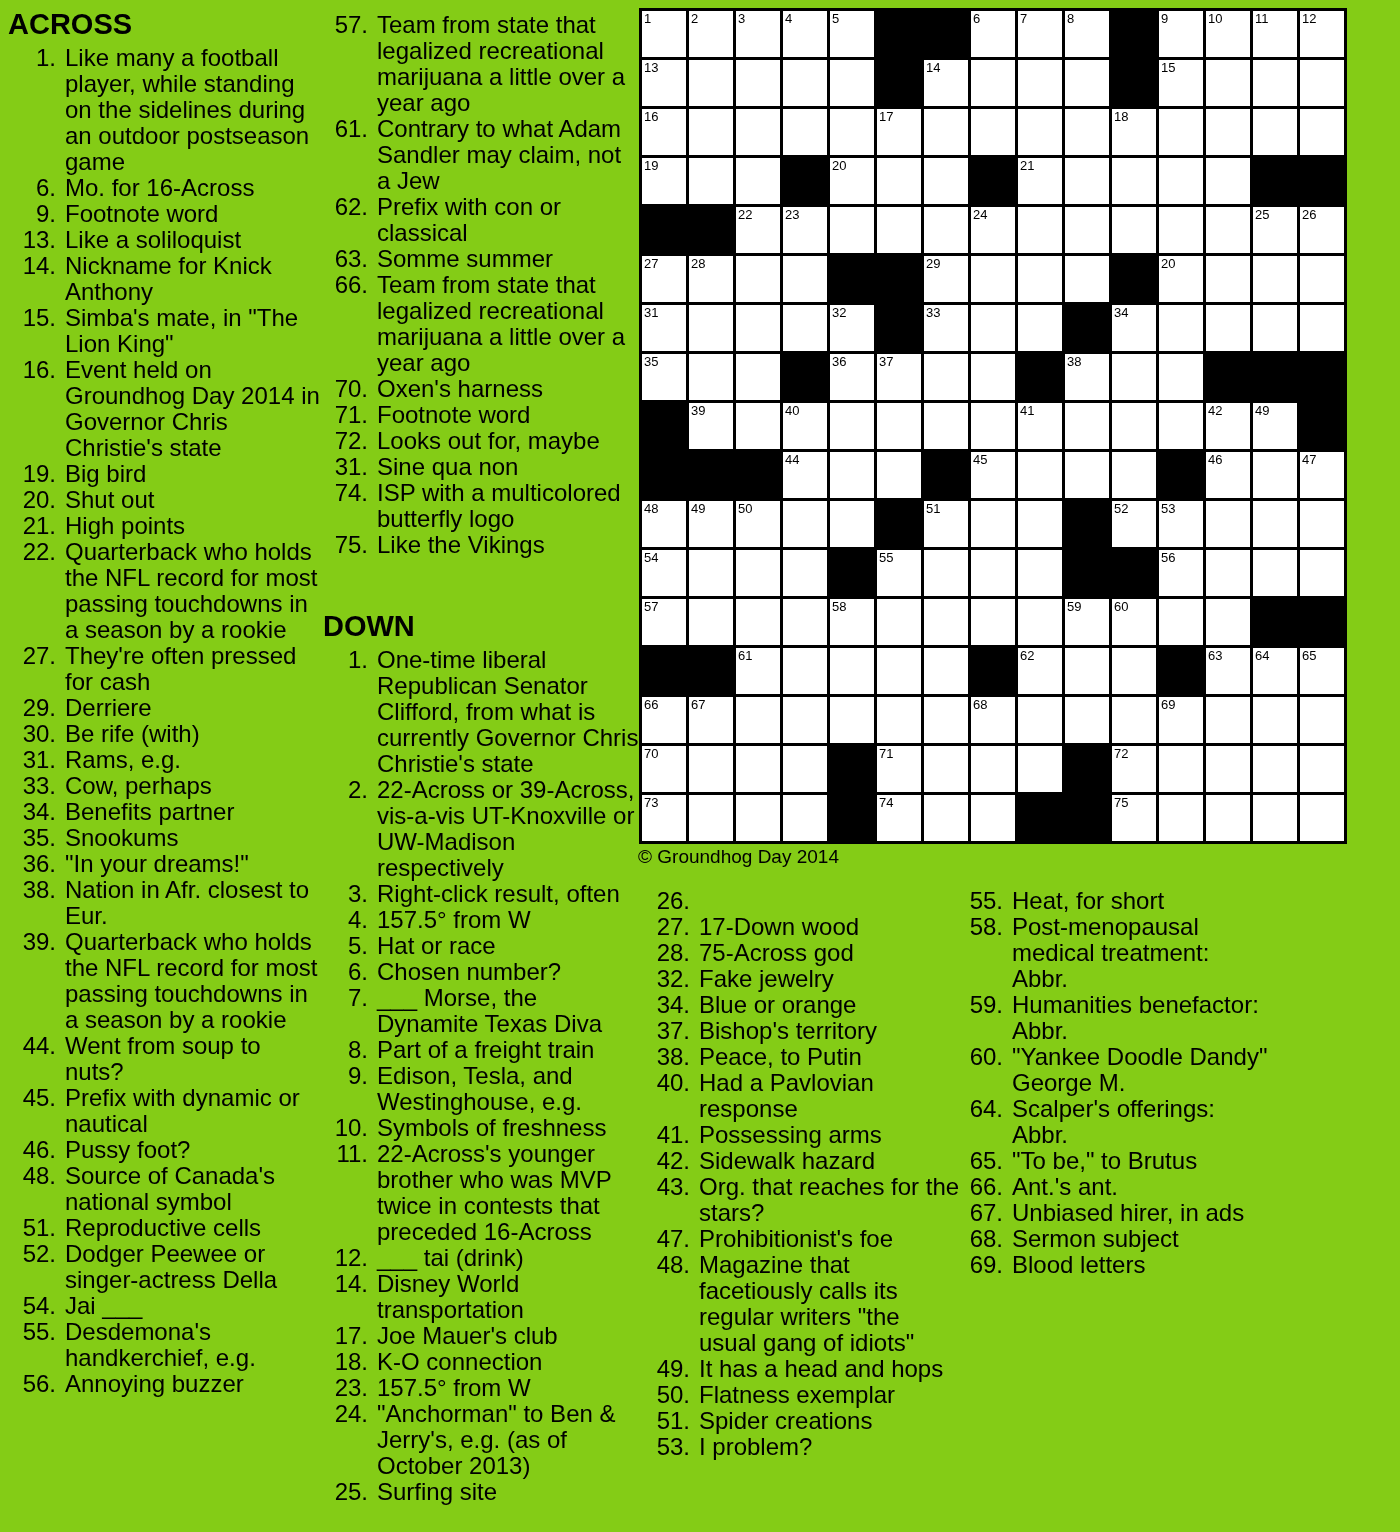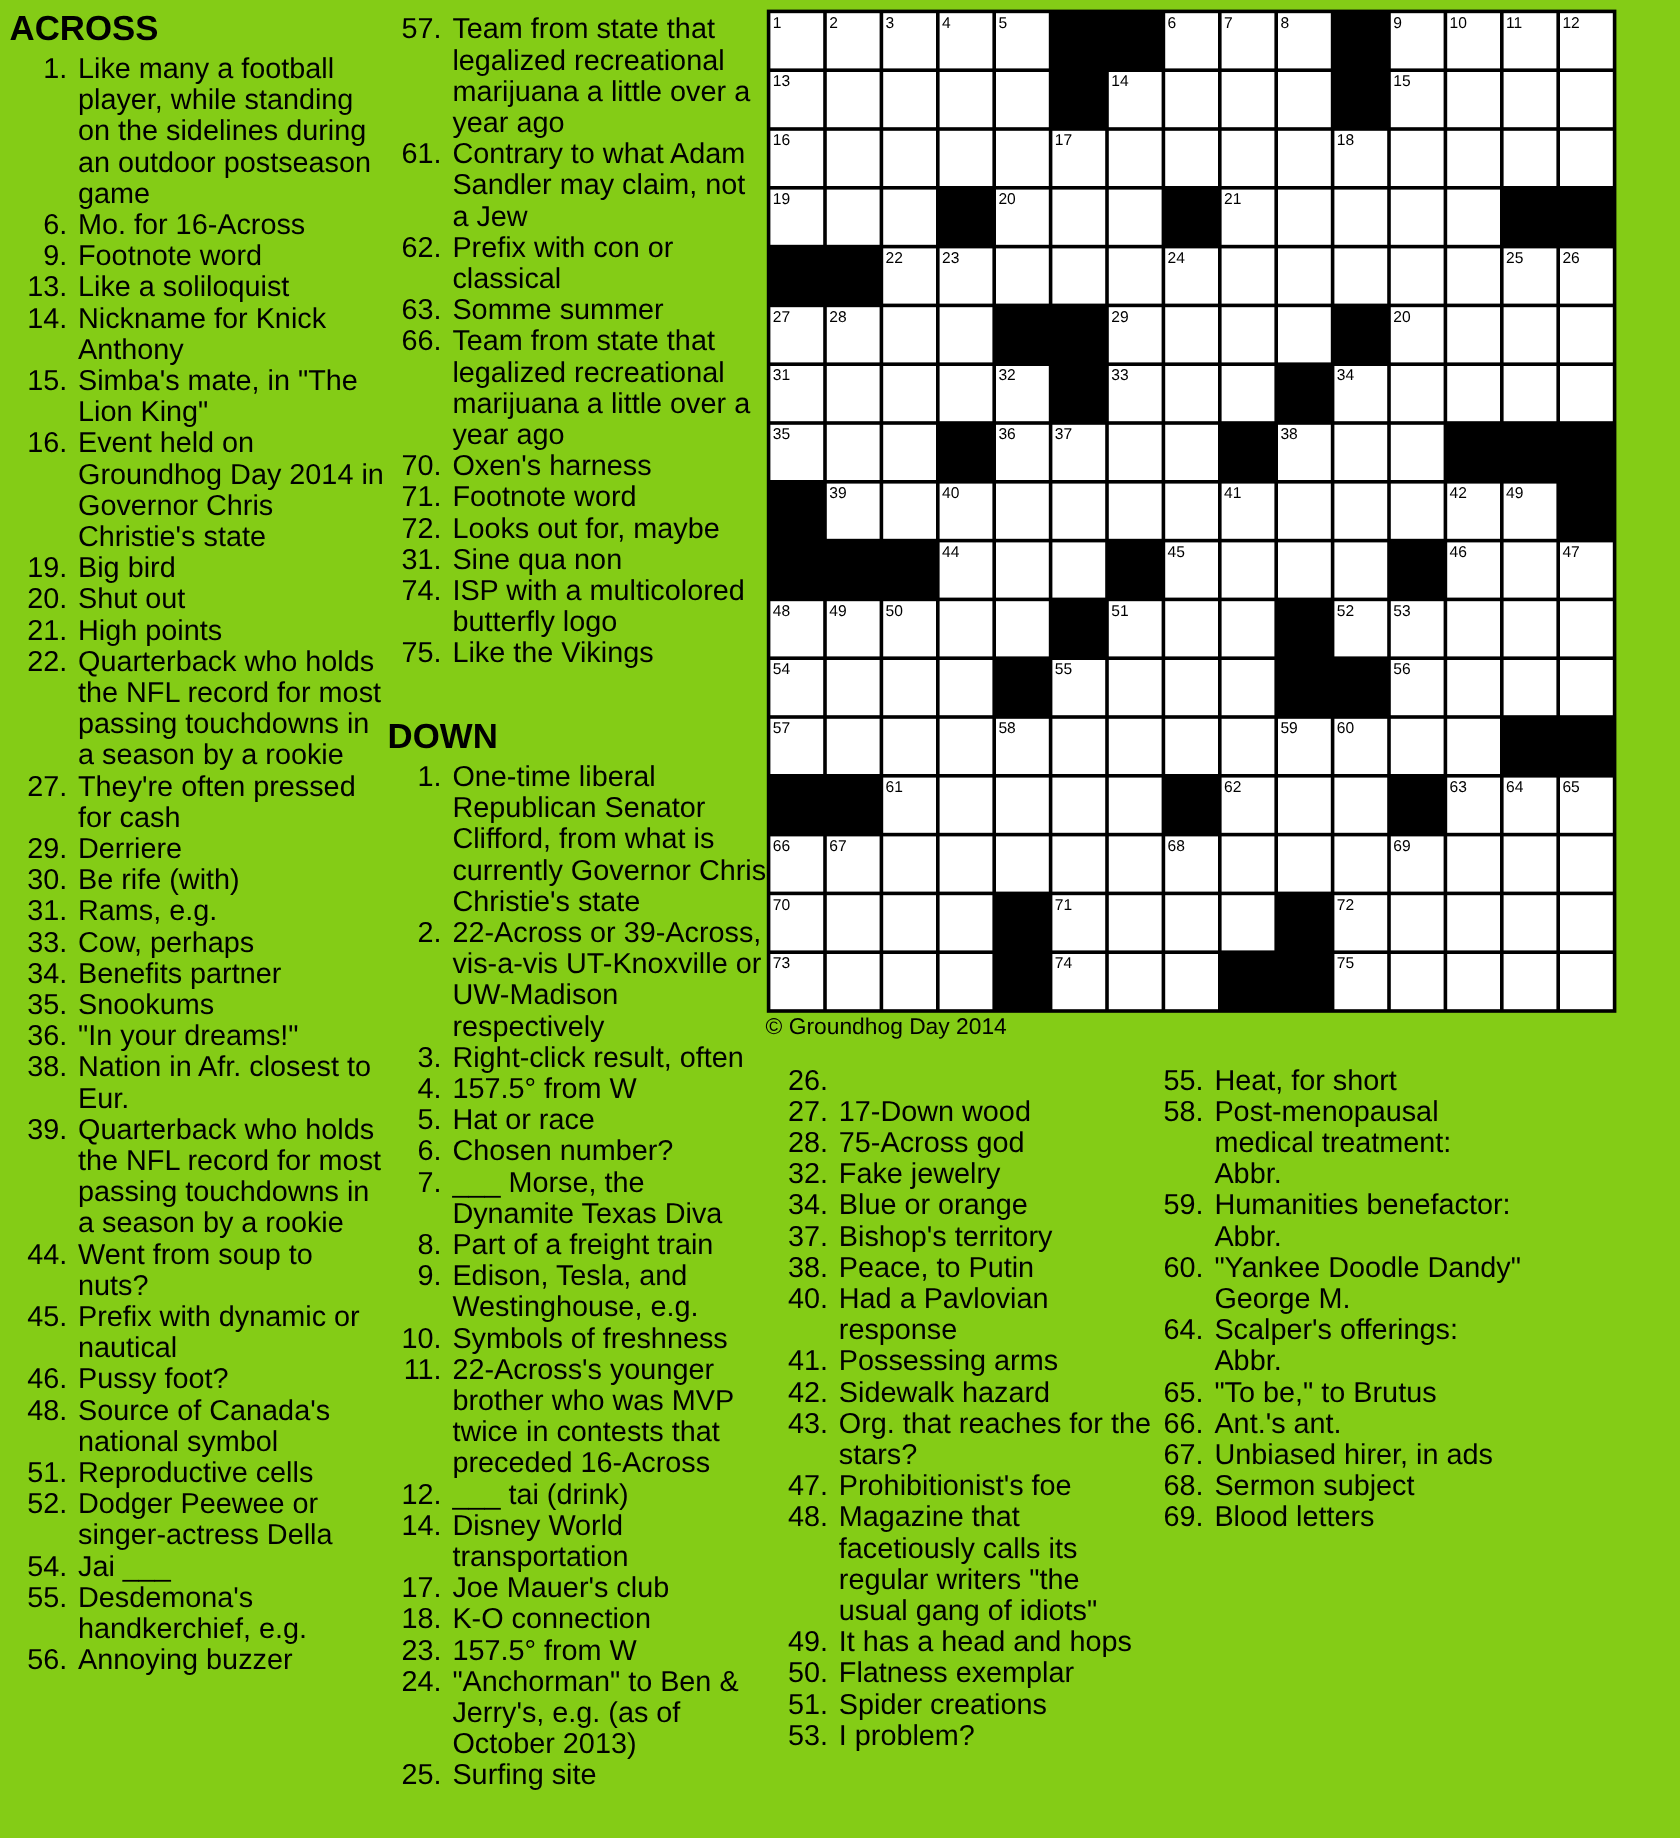--- a/index.html
+++ b/index.html
@@ -7,21 +7,21 @@
        font-family:"Liberation Sans",sans-serif;color:#000;}
   .page{position:absolute;left:0;top:0;width:1400px;height:1532px;background:#84cc16;}
 
   .clue-col{position:absolute;--numw:48px;}
   #col1{left:8px;top:8px;width:312px;}
   #col2{left:323px;top:12px;width:318px;--numw:45px;}
   #col3{left:648px;top:888px;width:312px;--numw:42px;}
   #col4{left:958px;top:888px;width:310px;--numw:45px;}
 
   .clue-header{font-weight:bold;font-size:29px;line-height:32px;margin-bottom:5px;}
-  .clue-col .clue-header:not(:first-child){margin-top:40px;}
+  .clue-col .clue-header:not(:first-child){margin-top:52px;}
   .clue{display:flex;align-items:flex-start;font-size:24px;line-height:26px;}
   .cnum{flex:0 0 var(--numw);text-align:right;padding-right:9px;white-space:nowrap;}
   .ctext{flex:1;}
 
   #grid{position:absolute;left:639px;top:8px;display:grid;
         grid-template-columns:repeat(15,44px);grid-auto-rows:46px;
         gap:3px;padding:3px;background:#000;width:max-content;}
   .cell{background:#fff;position:relative;}
   .cell.black{background:#000;}
   .cell .n{position:absolute;top:0;left:2px;font-size:13px;line-height:16px;font-weight:normal;}

